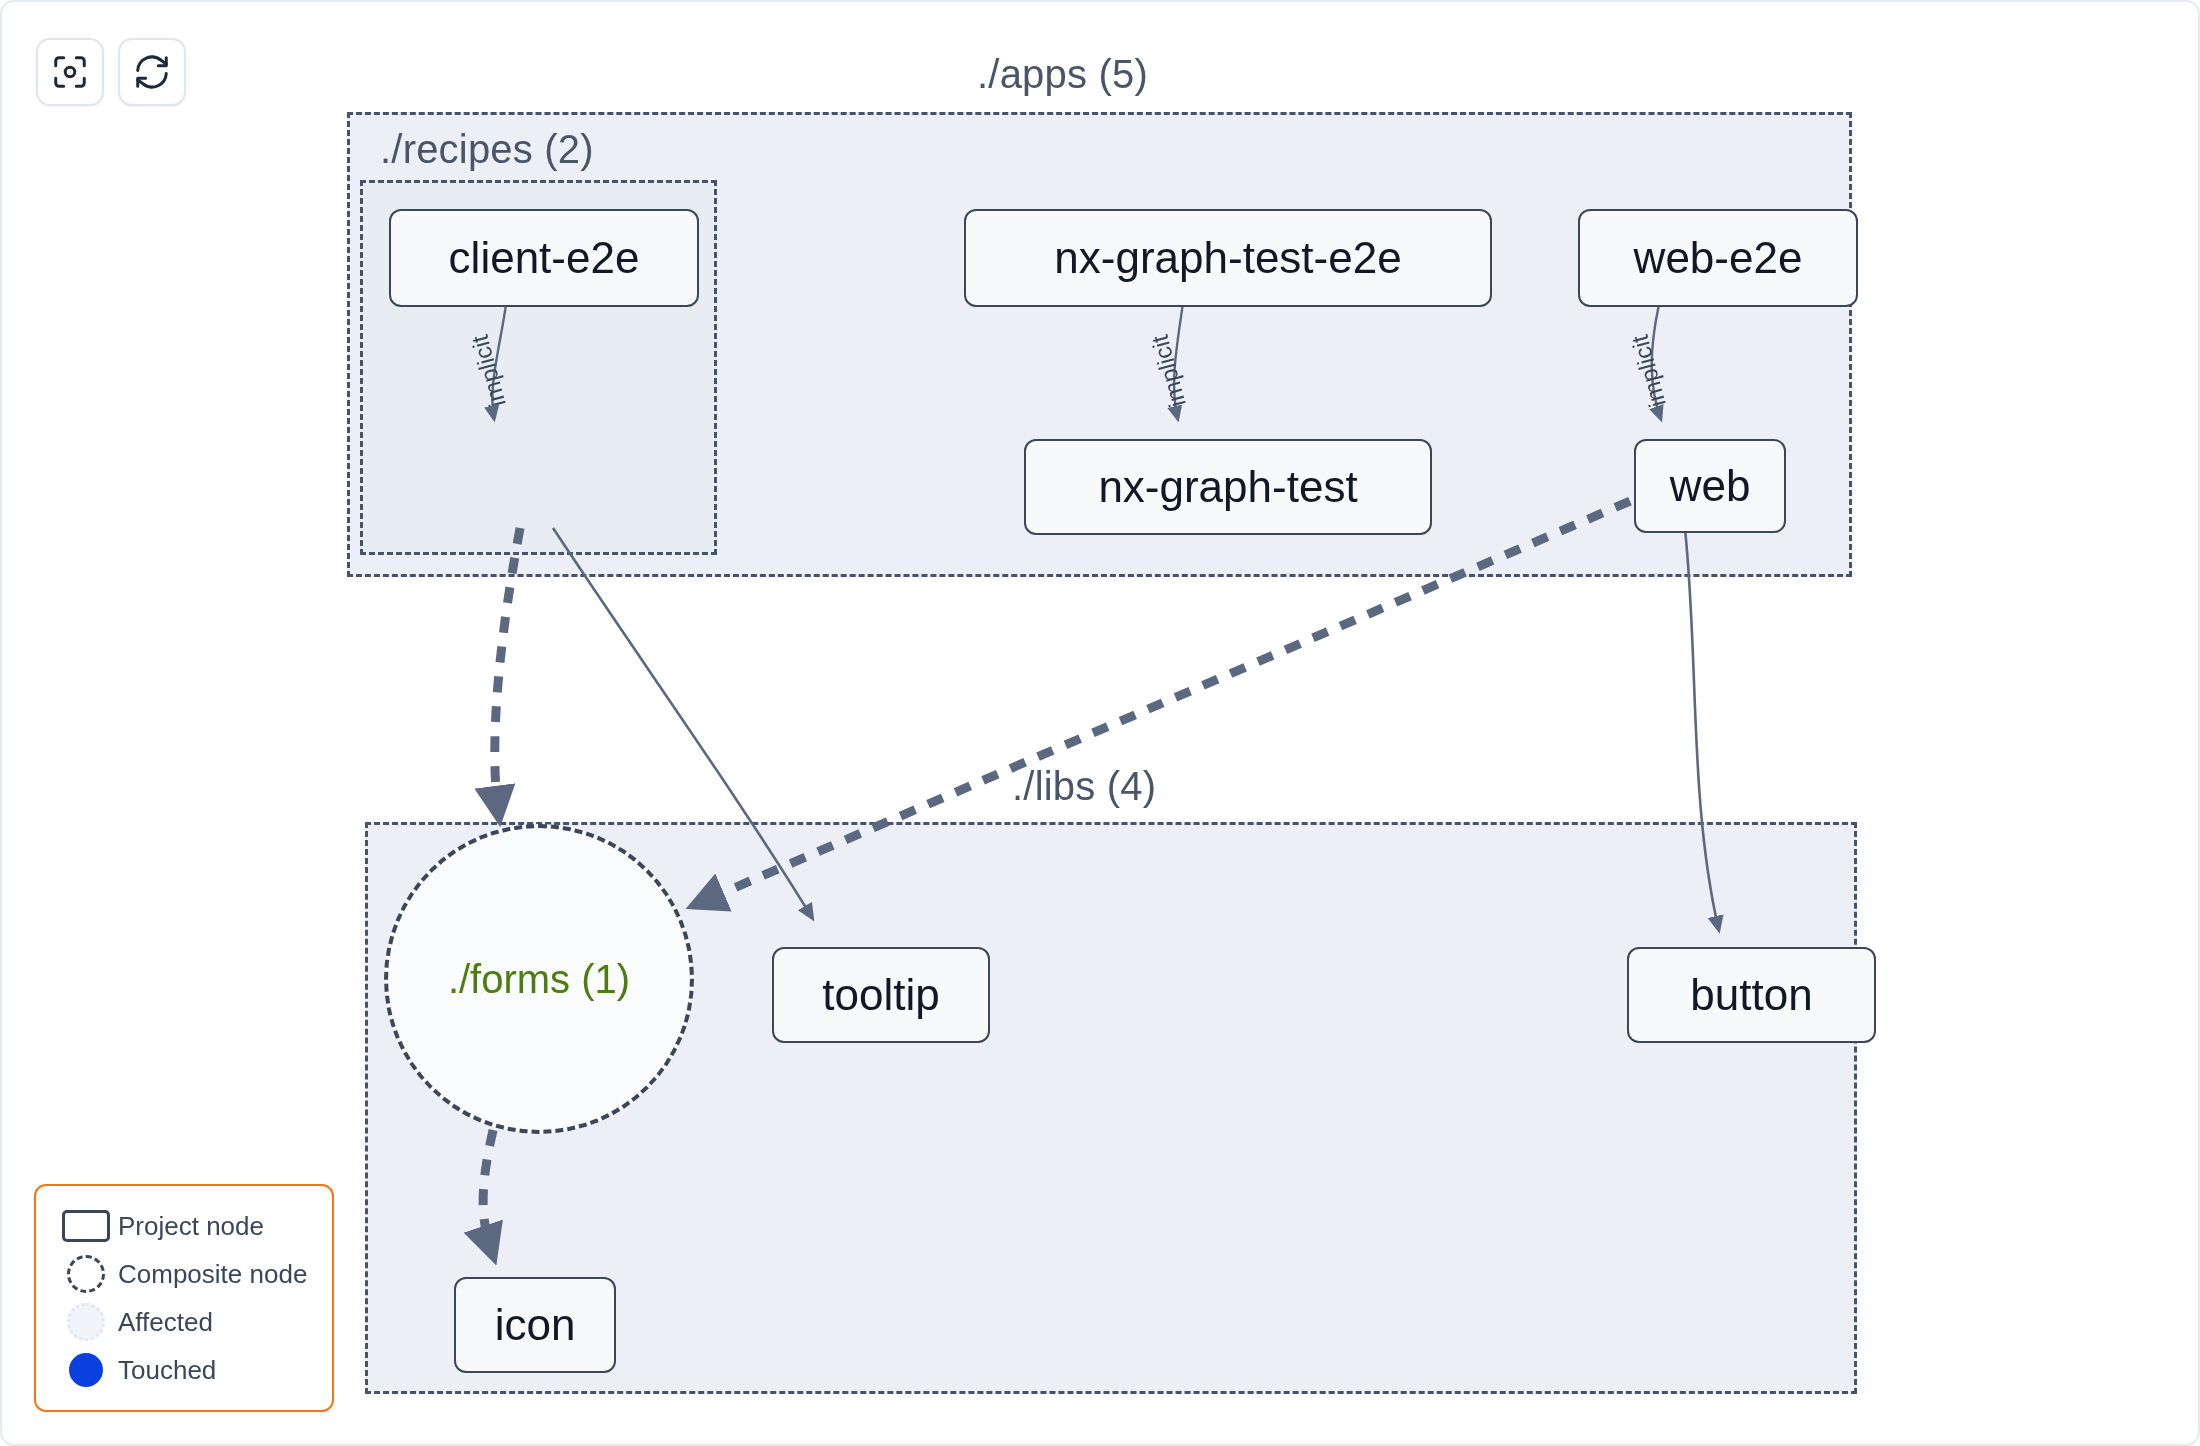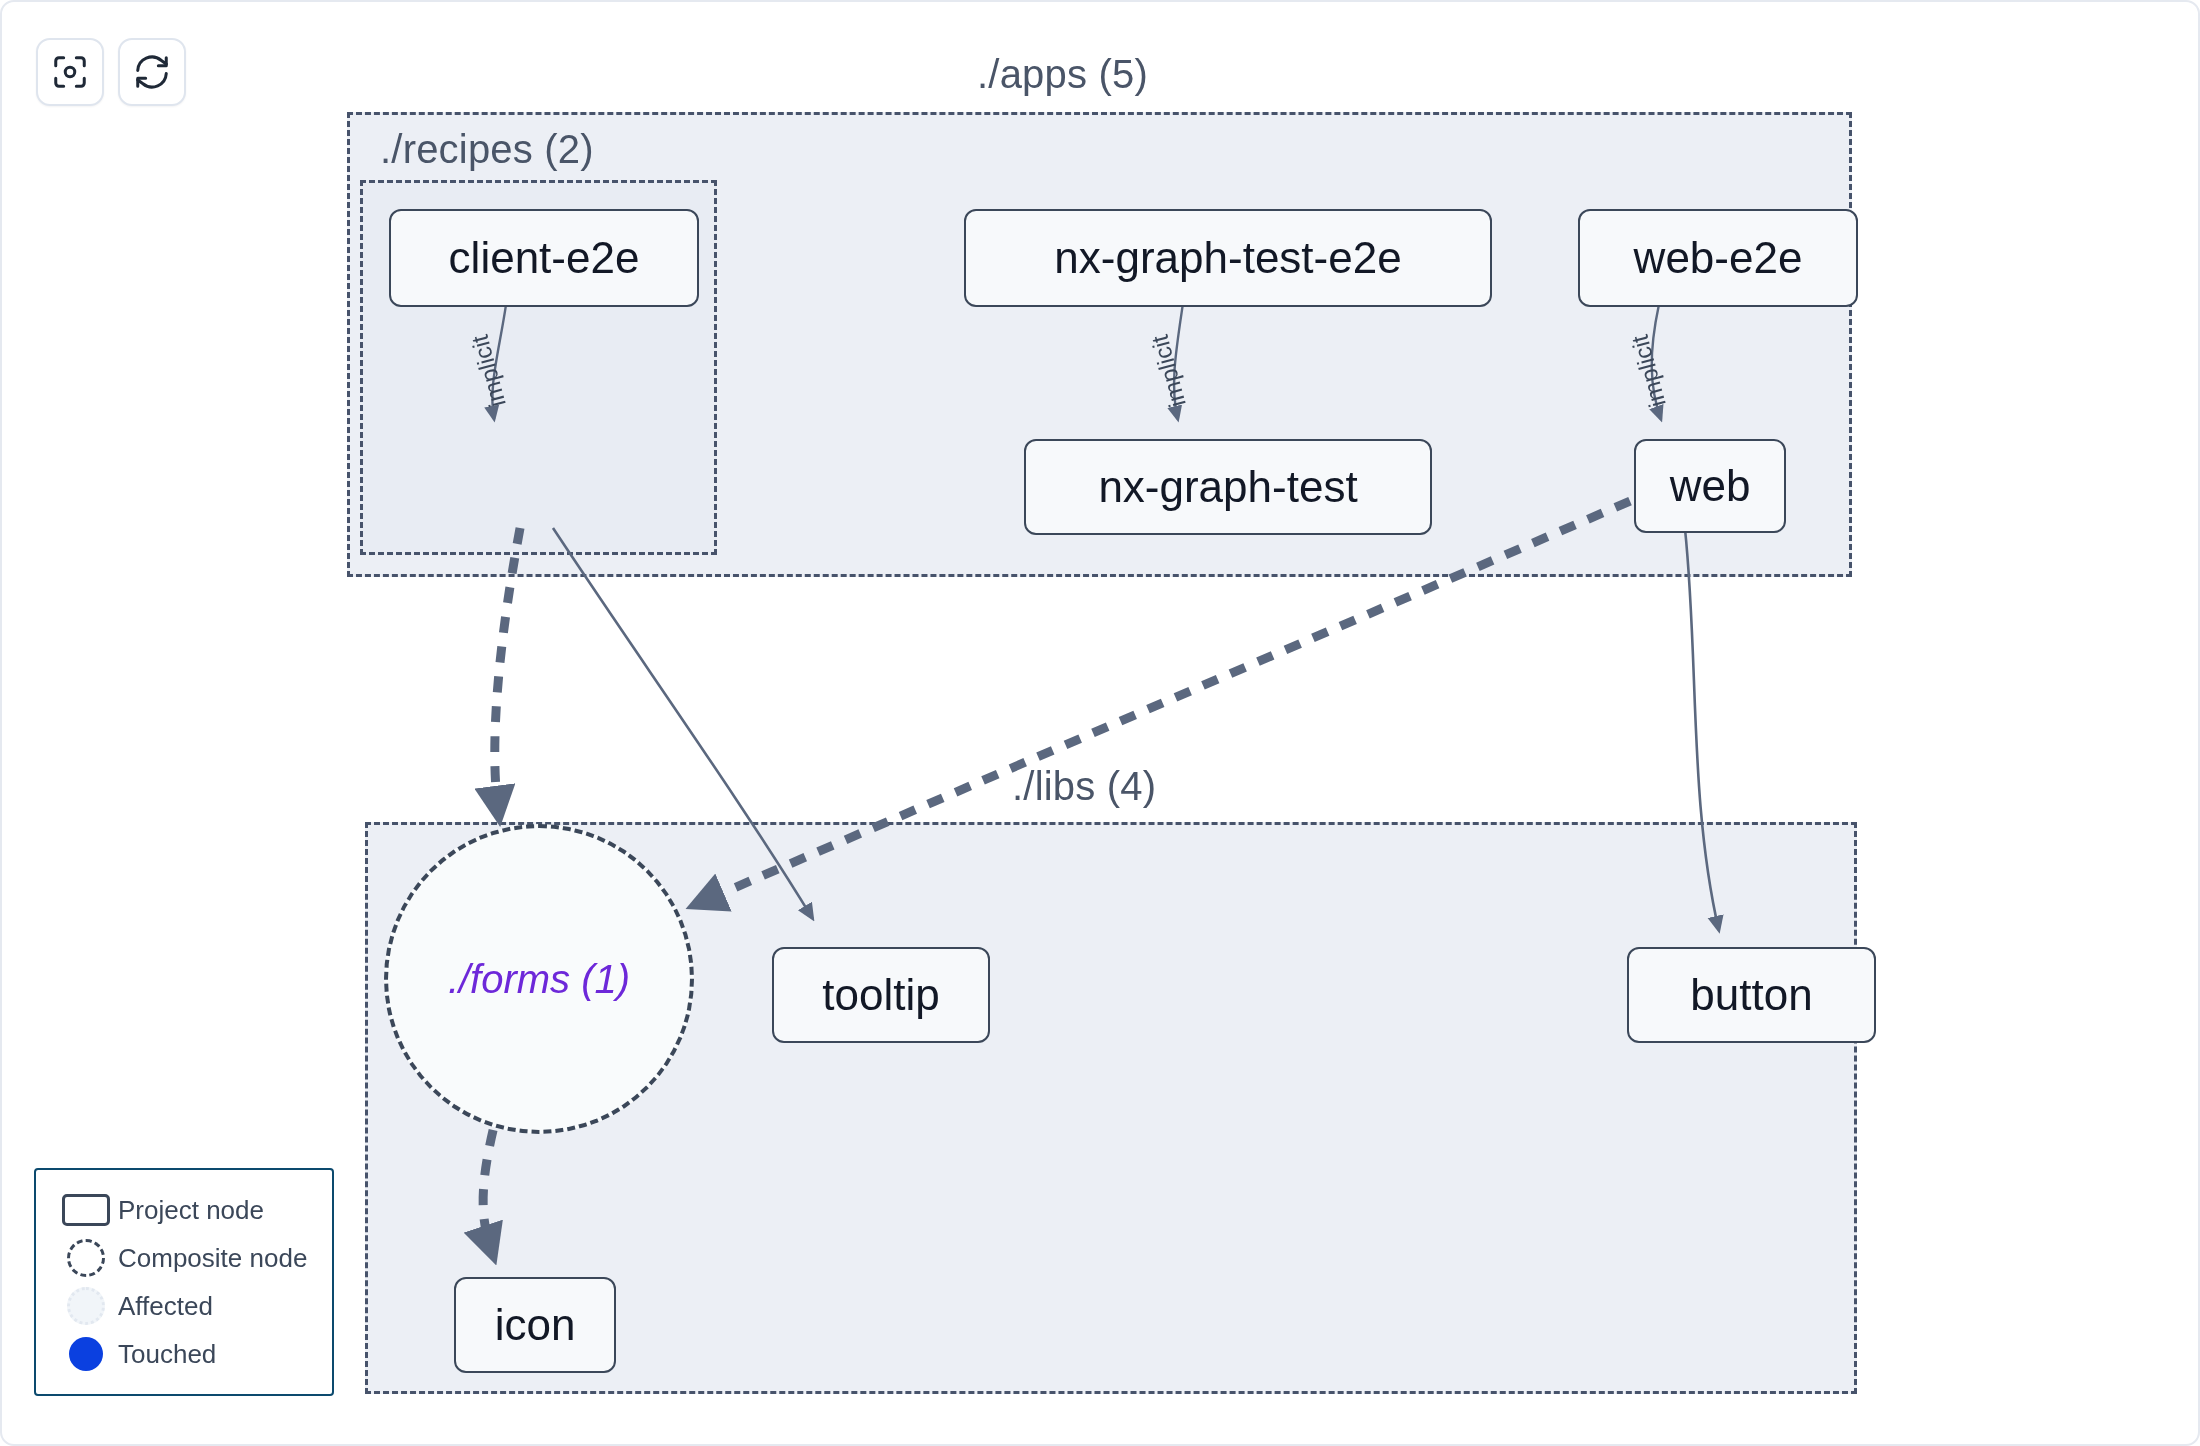--- a/index.html
+++ b/index.html
@@ -62,47 +62,46 @@
     cursor: pointer;
     z-index: 30;
   }
 
   .composite-node {
     position: absolute;
     background: #f9fbfc;
     border: 4px dashed #3b4759;
     border-radius: 50%;
     display: flex; align-items: center; justify-content: center;
-    color: #6d28d9;
+    color: #4d7c0f;
     font-size: 40px;
     white-space: nowrap;
     cursor: pointer;
     z-index: 30;
-    font-style: italic;
   }
 
   #edges { position: absolute; inset: 0; z-index: 20; pointer-events: none; }
 
   .edge-label {
     position: absolute;
     color: #3b4759;
     font-size: 24px;
     white-space: nowrap;
     transform-origin: center center;
     z-index: 24;
   }
 
   
   .legend {
     position: absolute;
-    left: 32px; bottom: 48px;
+    left: 32px; bottom: 32px;
     width: 300px;
     background: #ffffff;
-    border: 2px solid #0c4a6e;
-    border-radius: 4px;
+    border: 2px solid #f97316;
+    border-radius: 12px;
     padding: 16px 18px;
     z-index: 50;
   }
   .legend-row { display: flex; align-items: center; height: 48px; }
   .legend-key { width: 64px; display: flex; align-items: center; justify-content: center; }
   .legend-text { color: #3b4759; font-size: 26px; }
 
   .k-project { width: 48px; height: 32px; border: 3px solid #3b4759; border-radius: 5px; background: #fff; }
   .k-composite { width: 38px; height: 38px; border: 3px dashed #3b4759; border-radius: 50%; background: #fff; }
   .k-affected { width: 38px; height: 38px; border: 3px dotted #e2e8f0; border-radius: 50%; background: #f1f5f9; }

